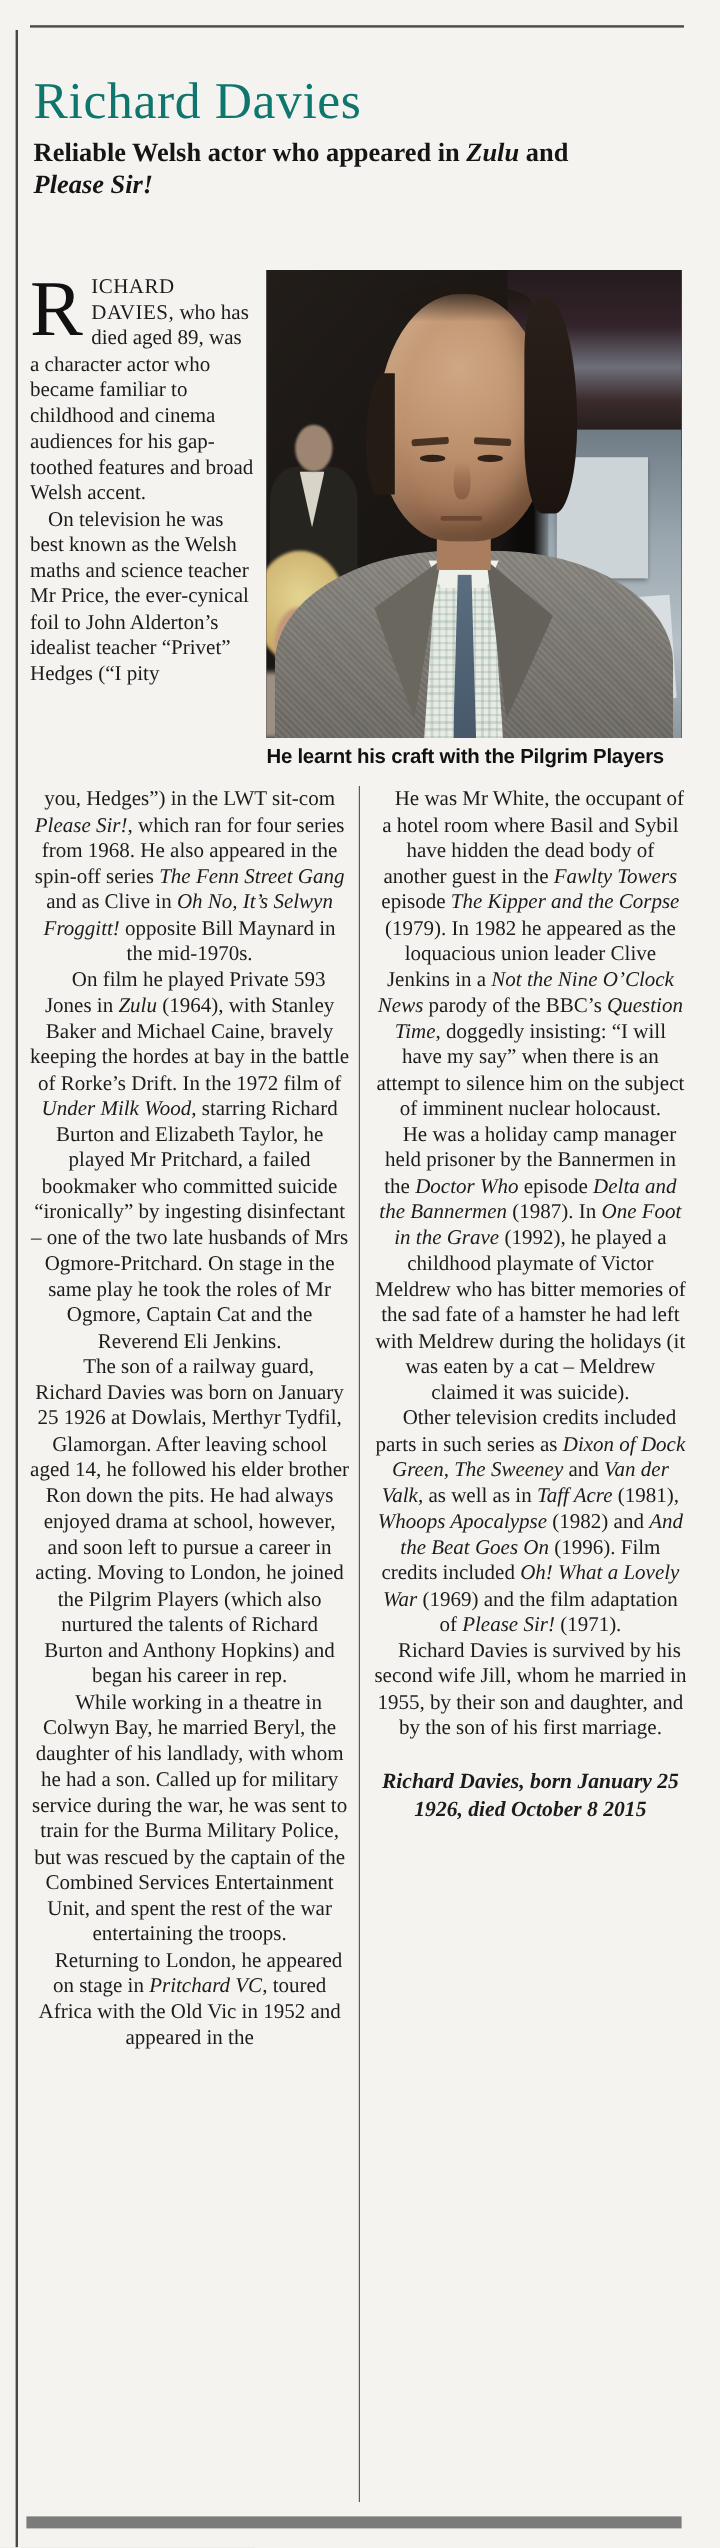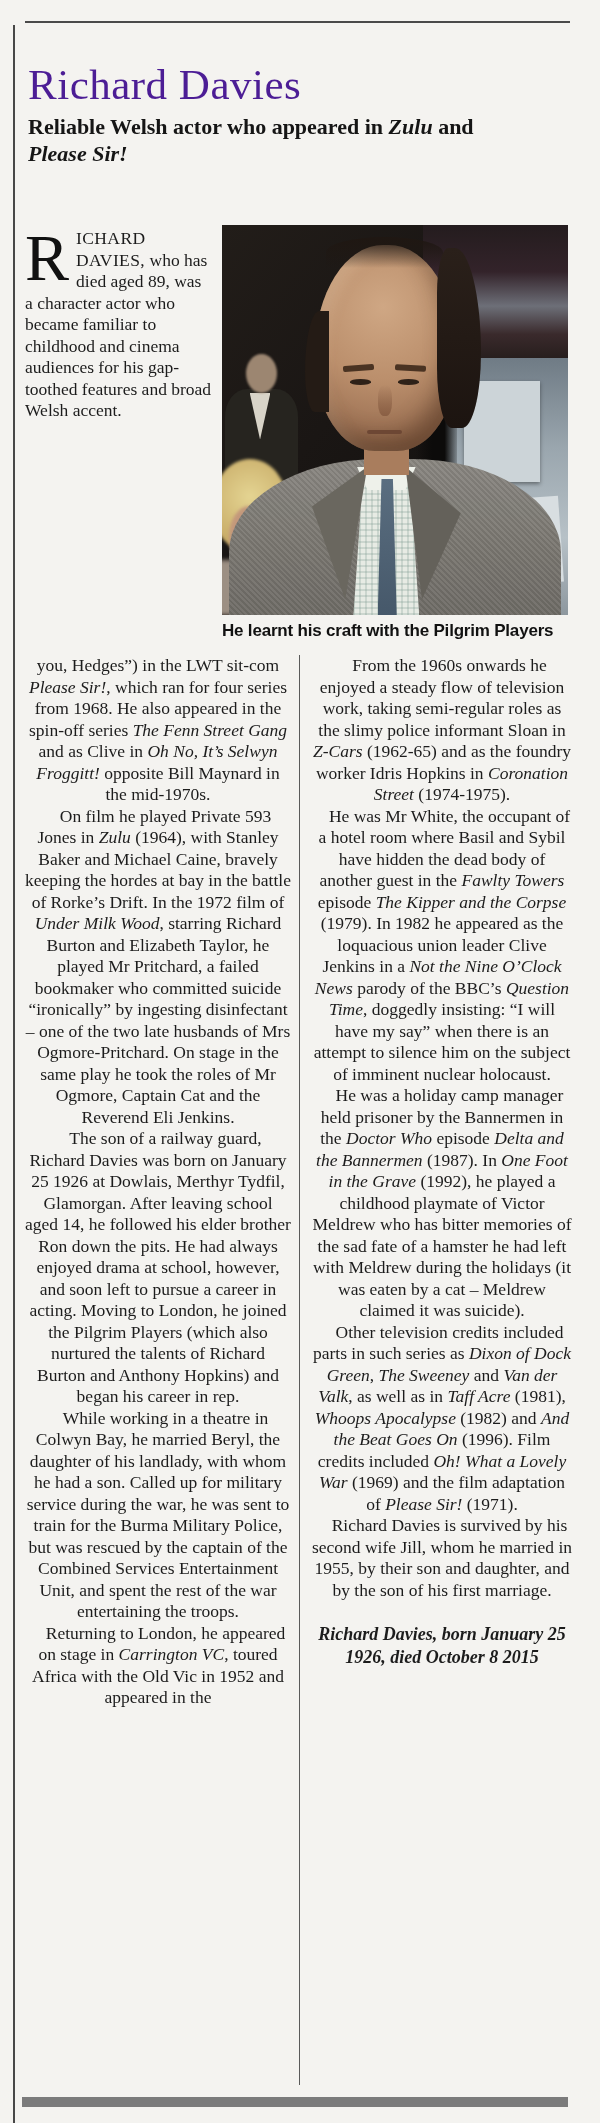--- a/index.html
+++ b/index.html
@@ -4,21 +4,21 @@
 <style>
   html,body{margin:0;padding:0;background:#e9e7e3;}
   .page{
     position:relative;width:600px;height:2123px;margin:0 auto;
     background:#f4f3f0;
     font-family:"Liberation Serif", serif;color:#1c1c1c;overflow:hidden;
   }
   .top-rule{position:absolute;left:25px;top:21px;width:545px;height:2px;background:#4a4a4a;}
   .left-rule{position:absolute;left:13px;top:25px;width:2px;height:2098px;background:#474747;}
   .headline{position:absolute;left:28px;top:32px;width:520px;
-    font-size:43px;line-height:1.1;font-weight:400;letter-spacing:.5px;color:#4c1d95;}
+    font-size:43px;line-height:1.1;font-weight:400;letter-spacing:.5px;color:#0f766e;}
   .standfirst{position:absolute;left:28px;top:96px;width:475px;
     font-size:22px;line-height:1.2;font-weight:700;color:#151515;}
   .standfirst i{font-weight:700;}
   
   .lede-col{position:absolute;left:25px;top:228px;width:188px;height:424px;overflow:hidden;
     font-size:17.5px;line-height:21.5px;}
   .dropcap{float:left;font-size:66px;line-height:52px;padding:4px 7px 0 0;color:#111;}
   .leadin{letter-spacing:.4px;}
   .photo{position:absolute;left:222px;top:225px;width:346px;height:390px;overflow:hidden;background:#181512;}
   .ph-bg{position:absolute;inset:0;background:linear-gradient(130deg,#221d19 0%,#1a1614 40%,#100e0c 100%);}
@@ -82,20 +82,23 @@
 
 <div class="page">
   <div class="top-rule"></div>
   <div class="left-rule"></div>
 
   <h1 class="headline">Richard Davies</h1>
   <h2 class="standfirst">Reliable Welsh actor who appeared in <i>Zulu</i> and <i>Please Sir!</i></h2>
 
   <div class="lede-col">
     <p class="para cont"><span class="dropcap">R</span><span class="leadin">ICHARD DAVIES,</span><span> who has died aged 89, was a character actor who became familiar to childhood and cinema audiences for his gap-toothed features and broad Welsh accent.</span></p>
+    <div>
+        <p class="para">On television he was best known as the Welsh maths and science teacher Mr Price, the ever-cynical foil to John Alderton’s idealist teacher “Privet” Hedges (“I pity</p>
+      </div>
   </div>
 
   <div class="photo">
     <div class="ph-bg"></div>
     <div class="ph-cabinet"></div>
     <div class="ph-board"></div>
     <div class="ph-paper1"></div>
     <div class="ph-paper2"></div>
     <div class="ph-dark-gap"></div>
     <div class="ph-man2-body"></div>
@@ -122,26 +125,25 @@
     <div class="ph-nose"></div>
     <div class="ph-mouth"></div>
   </div>
   <div class="caption">He learnt his craft with the Pilgrim Players</div>
 
   <div class="col col-left">
       <p class="para cont">you, Hedges”) in the LWT sit-com <i>Please Sir!</i>, which ran for four series from 1968. He also appeared in the spin-off series <i>The Fenn Street Gang</i> and as Clive in <i>Oh No, It’s Selwyn Froggitt!</i> opposite Bill Maynard in the mid-1970s.</p>
       <p class="para">On film he played Private 593 Jones in <i>Zulu</i> (1964), with Stanley Baker and Michael Caine, bravely keeping the hordes at bay in the battle of Rorke’s Drift. In the 1972 film of <i>Under Milk Wood</i>, starring Richard Burton and Elizabeth Taylor, he played Mr Pritchard, a failed bookmaker who committed suicide “ironically” by ingesting disinfectant – one of the two late husbands of Mrs Ogmore-Pritchard. On stage in the same play he took the roles of Mr Ogmore, Captain Cat and the Reverend Eli Jenkins.</p>
       <p class="para">The son of a railway guard, Richard Davies was born on January 25 1926 at Dowlais, Merthyr Tydfil, Glamorgan. After leaving school aged 14, he followed his elder brother Ron down the pits. He had always enjoyed drama at school, however, and soon left to pursue a career in acting. Moving to London, he joined the Pilgrim Players (which also nurtured the talents of Richard Burton and Anthony Hopkins) and began his career in rep.</p>
       <p class="para">While working in a theatre in Colwyn Bay, he married Beryl, the daughter of his landlady, with whom he had a son. Called up for military service during the war, he was sent to train for the Burma Military Police, but was rescued by the captain of the Combined Services Entertainment Unit, and spent the rest of the war entertaining the troops.</p>
-      <p class="para">Returning to London, he appeared on stage in <i>Carrington VC</i>, toured Africa with the Old Vic in 1952 and appeared in the</p>
+      <p class="para">Returning to London, he appeared on stage in <i>Pritchard VC</i>, toured Africa with the Old Vic in 1952 and appeared in the</p>
     </div>
   <div class="col-divider"></div>
   <div class="col col-right">
     <div>
-        <p class="para">From the 1960s onwards he enjoyed a steady flow of television work, taking semi-regular roles as the slimy police informant Sloan in <i>Z-Cars</i> (1962-65) and as the foundry worker Idris Hopkins in <i>Coronation Street</i> (1974-1975).</p>
         <p class="para">He was Mr White, the occupant of a hotel room where Basil and Sybil have hidden the dead body of another guest in the <i>Fawlty Towers</i> episode <i>The Kipper and the Corpse</i> (1979). In 1982 he appeared as the loquacious union leader Clive Jenkins in a <i>Not the Nine O’Clock News</i> parody of the BBC’s <i>Question Time</i>, doggedly insisting: “I will have my say” when there is an attempt to silence him on the subject of imminent nuclear holocaust.</p>
         <p class="para">He was a holiday camp manager held prisoner by the Bannermen in the <i>Doctor Who</i> episode <i>Delta and the Bannermen</i> (1987). In <i>One Foot in the Grave</i> (1992), he played a childhood playmate of Victor Meldrew who has bitter memories of the sad fate of a hamster he had left with Meldrew during the holidays (it was eaten by a cat – Meldrew claimed it was suicide).</p>
         <p class="para">Other television credits included parts in such series as <i>Dixon of Dock Green</i>, <i>The Sweeney</i> and <i>Van der Valk</i>, as well as in <i>Taff Acre</i> (1981), <i>Whoops Apocalypse</i> (1982) and <i>And the Beat Goes On</i> (1996). Film credits included <i>Oh! What a Lovely War</i> (1969) and the film adaptation of <i>Please Sir!</i> (1971).</p>
         <p class="para">Richard Davies is survived by his second wife Jill, whom he married in 1955, by their son and daughter, and by the son of his first marriage.</p>
       </div>
     <p class="sign-off">Richard Davies, born January 25 1926, died October 8 2015</p>
   </div>
 
   <div class="bottom-bar"></div>
 </div>

